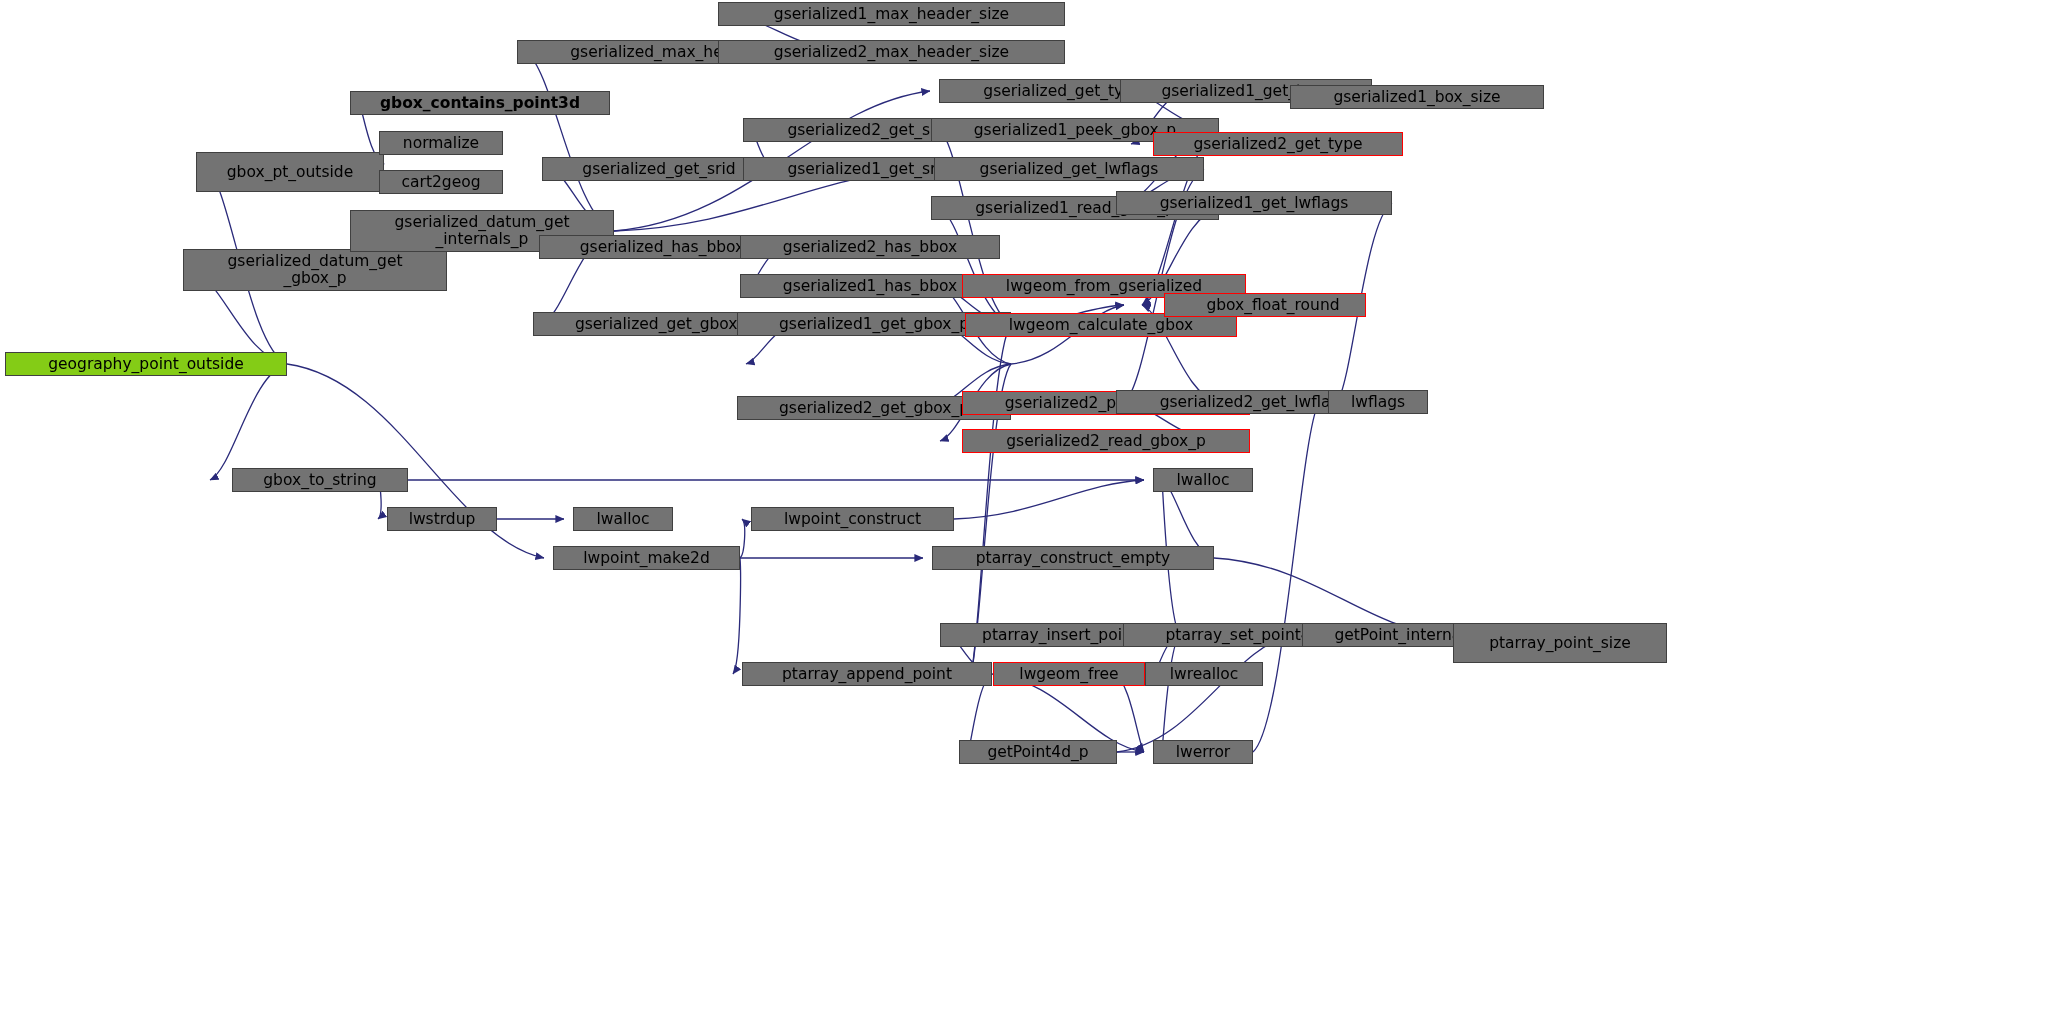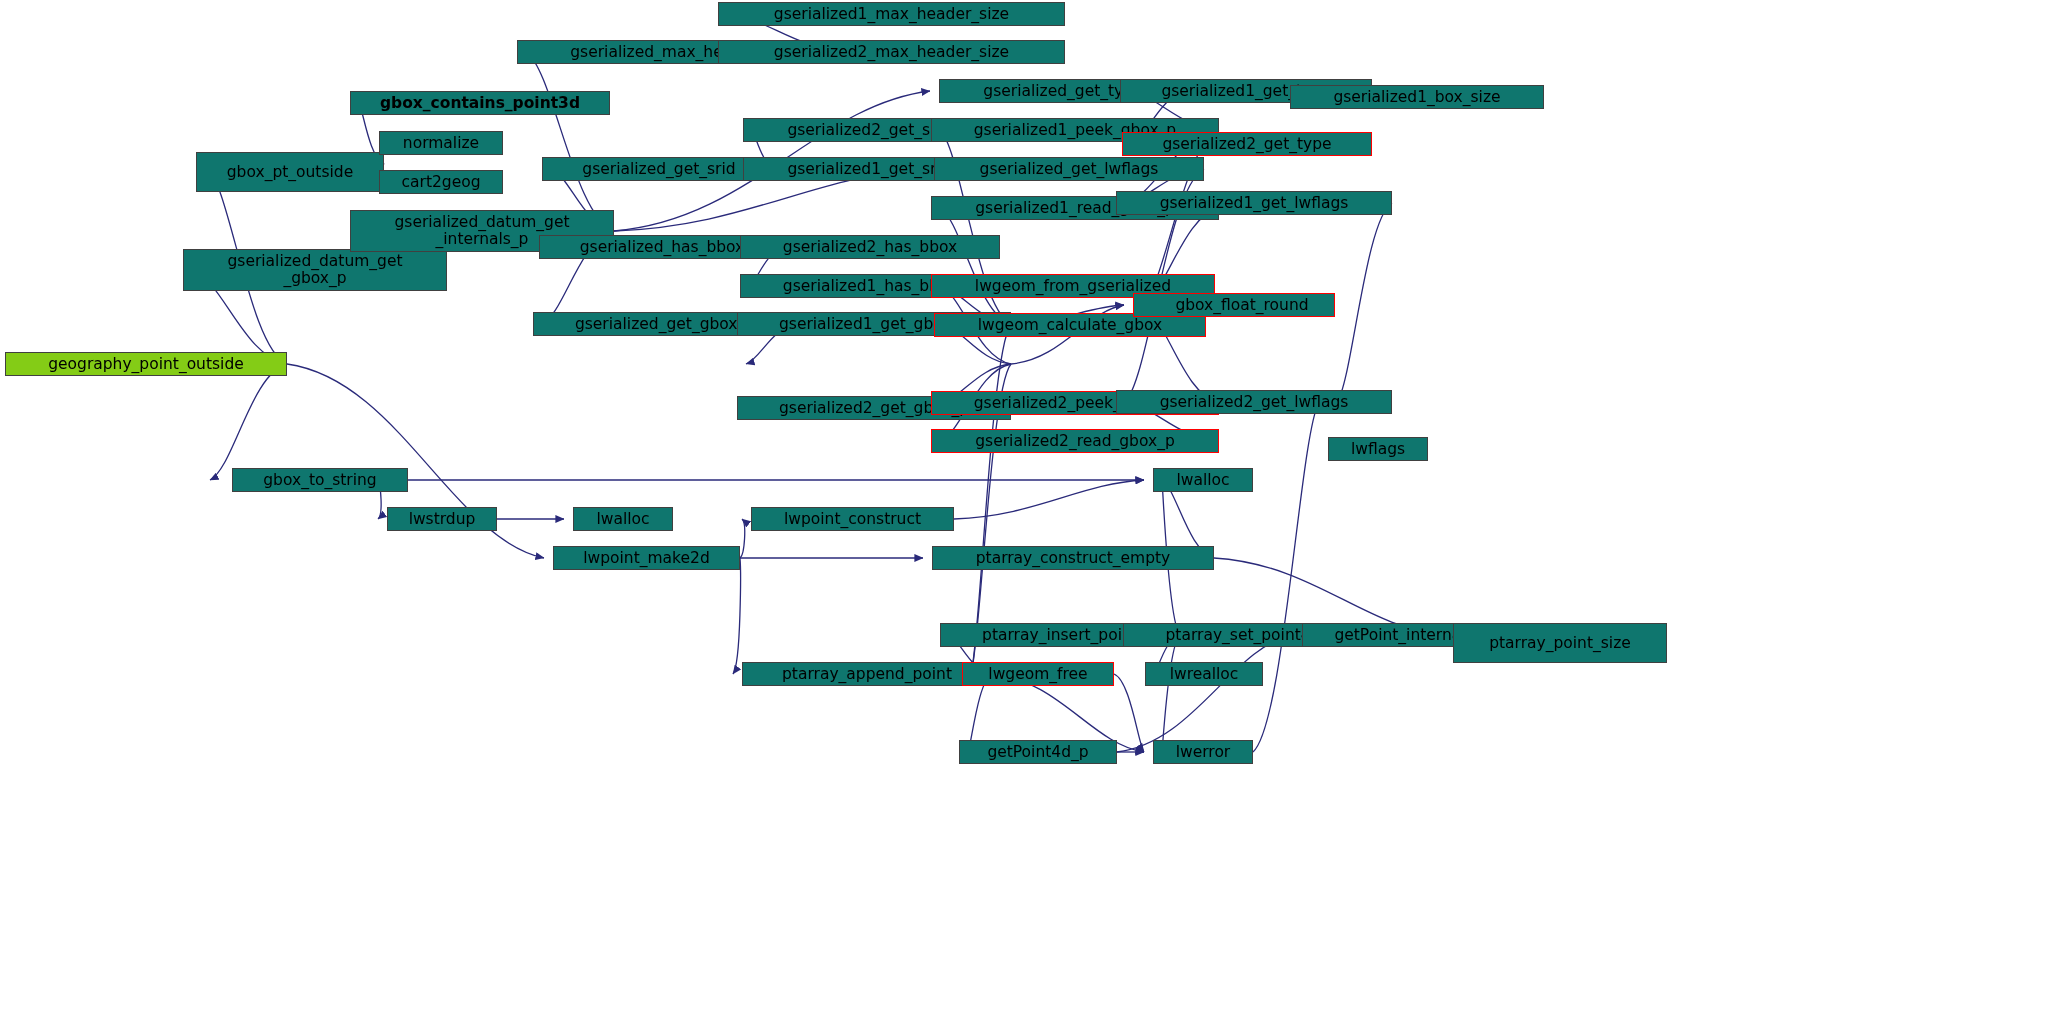--- a/index.html
+++ b/index.html
@@ -1,23 +1,23 @@
 <!DOCTYPE html>
 <html><head>
 <meta charset="utf-8">
 <style>
   html,body{margin:0;padding:0;background:#ffffff;}
   #canvas{position:relative;width:2047px;height:1036px;background:#ffffff;
           font-family:"DejaVu Sans","Liberation Sans",sans-serif;overflow:hidden;}
   svg#edges{position:absolute;left:0;top:0;width:2047px;height:1036px;pointer-events:none;}
   .node{position:absolute;box-sizing:border-box;display:flex;align-items:center;
-        justify-content:center;text-align:center;background:#0f766e;
+        justify-content:center;text-align:center;background:#737373;
         border:1px solid #404040;color:#000000;font-size:15.5px;line-height:17px;
         white-space:pre;letter-spacing:0px;}
-  .node.red{border:1px solid #ff0000;}
+  .node.red{border:1px solid #ff0000;margin-left:31px;}
   .node.cur{background:#84cc16;border:1px solid #404040;}
 </style>
 </head>
 <body>
 
 <div id="canvas">
   <svg id="edges" viewBox="0 0 2047 1036">
     <defs>
       <marker id="ah" markerWidth="9" markerHeight="8" refX="8.6" refY="4" orient="auto" markerUnits="userSpaceOnUse">
         <path d="M0,0 L9,4 L0,8 z" fill="#2a2a7a"></path>
@@ -128,21 +128,21 @@
       <div class="node red" style="left: 931px; top: 274px; width: 284px; height: 24px;">lwgeom_from_gserialized</div>
       <div class="node red" style="left: 934px; top: 313px; width: 272px; height: 24px;">lwgeom_calculate_gbox</div>
       <div class="node red" style="left: 931px; top: 391px; width: 288px; height: 24px;">gserialized2_peek_gbox_p</div>
       <div class="node red" style="left: 931px; top: 429px; width: 288px; height: 24px;">gserialized2_read_gbox_p</div>
       <div class="node" style="left: 1120px; top: 79px; width: 252px; height: 24px;">gserialized1_get_type</div>
       <div class="node" style="left: 1290px; top: 85px; width: 254px; height: 24px;">gserialized1_box_size</div>
       <div class="node red" style="left: 1122px; top: 132px; width: 250px; height: 24px;">gserialized2_get_type</div>
       <div class="node" style="left: 1116px; top: 191px; width: 276px; height: 24px;">gserialized1_get_lwflags</div>
       <div class="node red" style="left: 1133px; top: 293px; width: 202px; height: 24px; padding-left: 16px;">gbox_float_round</div>
       <div class="node" style="left: 1116px; top: 390px; width: 276px; height: 24px;">gserialized2_get_lwflags</div>
-      <div class="node" style="left: 1328px; top: 390px; width: 100px; height: 24px; margin-top: 47px;">lwflags</div>
+      <div class="node" style="left: 1328px; top: 390px; width: 100px; height: 24px;">lwflags</div>
       <div class="node" style="left: 201px; top: 468px; width: 176px; height: 24px; margin-left: 31px;">gbox_to_string</div>
       <div class="node" style="left: 387px; top: 507px; width: 110px; height: 24px;">lwstrdup</div>
       <div class="node" style="left: 573px; top: 507px; width: 100px; height: 24px;">lwalloc</div>
       <div class="node" style="left: 1153px; top: 468px; width: 100px; height: 24px;">lwalloc</div>
       <div class="node" style="left: 553px; top: 546px; width: 187px; height: 24px;">lwpoint_make2d</div>
       <div class="node" style="left: 751px; top: 507px; width: 203px; height: 24px;">lwpoint_construct</div>
       <div class="node" style="left: 932px; top: 546px; width: 282px; height: 24px;">ptarray_construct_empty</div>
       <div class="node" style="left: 742px; top: 662px; width: 250px; height: 24px;">ptarray_append_point</div>
       <div class="node" style="left: 940px; top: 623px; width: 240px; height: 24px;">ptarray_insert_point</div>
       <div class="node red" style="left: 962px; top: 662px; width: 152px; height: 24px;">lwgeom_free</div>

